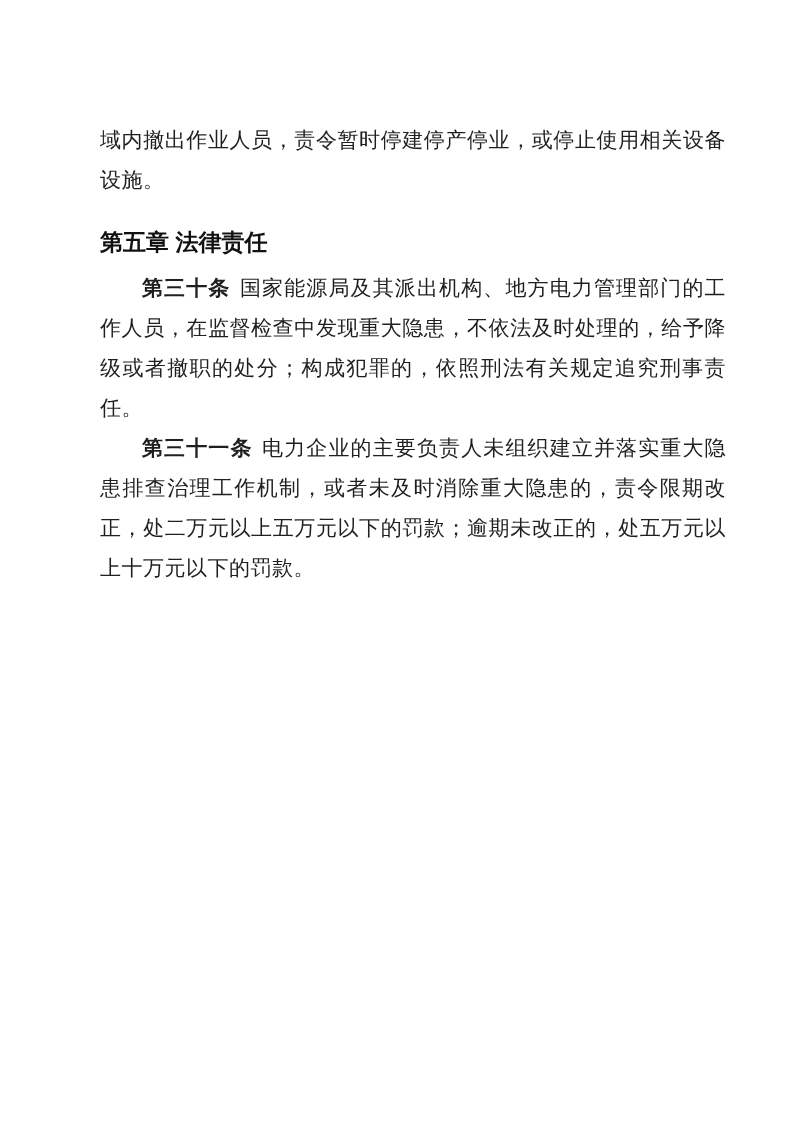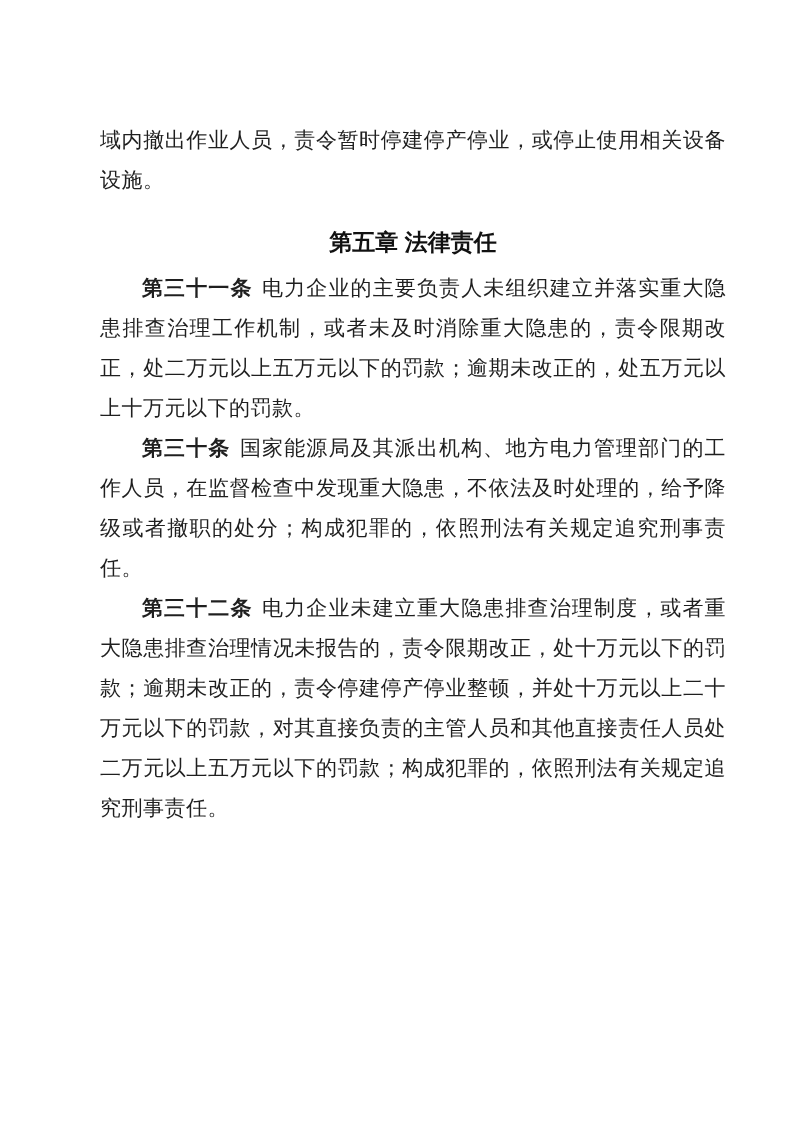--- a/index.html
+++ b/index.html
@@ -37,41 +37,37 @@
 
   .article-num {
     font-weight: bold;
     margin-right: 0.45em;
   }
 
   .chapter-heading {
     font-size: 23px;
     line-height: 40px;
     font-weight: bold;
-    text-align: center;
     margin: 22px 0 6px 0;
     color: #111111;
     font-family: "Liberation Sans", "DejaVu Sans", sans-serif;
   }
 </style>
 </head>
 <body>
 
 <div class="page">
 
   <p class="body-par no-indent">域内撤出作业人员，责令暂时停建停产停业，或停止使用相关设备设施。</p>
 
   <h2 class="chapter-heading">第五章 法律责任</h2>
 
   <p class="body-par">
-    <span class="article-num">第三十一条</span><span>电力企业的主要负责人未组织建立并落实重大隐患排查治理工作机制，或者未及时消除重大隐患的，责令限期改正，处二万元以上五万元以下的罚款；逾期未改正的，处五万元以上十万元以下的罚款。</span>
-  </p>
-
-  <p class="body-par">
     <span class="article-num">第三十条</span><span>国家能源局及其派出机构、地方电力管理部门的工作人员，在监督检查中发现重大隐患，不依法及时处理的，给予降级或者撤职的处分；构成犯罪的，依照刑法有关规定追究刑事责任。</span>
   </p>
 
   <p class="body-par">
-    <span class="article-num">第三十二条</span><span>电力企业未建立重大隐患排查治理制度，或者重大隐患排查治理情况未报告的，责令限期改正，处十万元以下的罚款；逾期未改正的，责令停建停产停业整顿，并处十万元以上二十万元以下的罚款，对其直接负责的主管人员和其他直接责任人员处二万元以上五万元以下的罚款；构成犯罪的，依照刑法有关规定追究刑事责任。</span>
+    <span class="article-num">第三十一条</span><span>电力企业的主要负责人未组织建立并落实重大隐患排查治理工作机制，或者未及时消除重大隐患的，责令限期改正，处二万元以上五万元以下的罚款；逾期未改正的，处五万元以上十万元以下的罚款。</span>
   </p>
+
 
 
 </div>
 
 </body></html>

